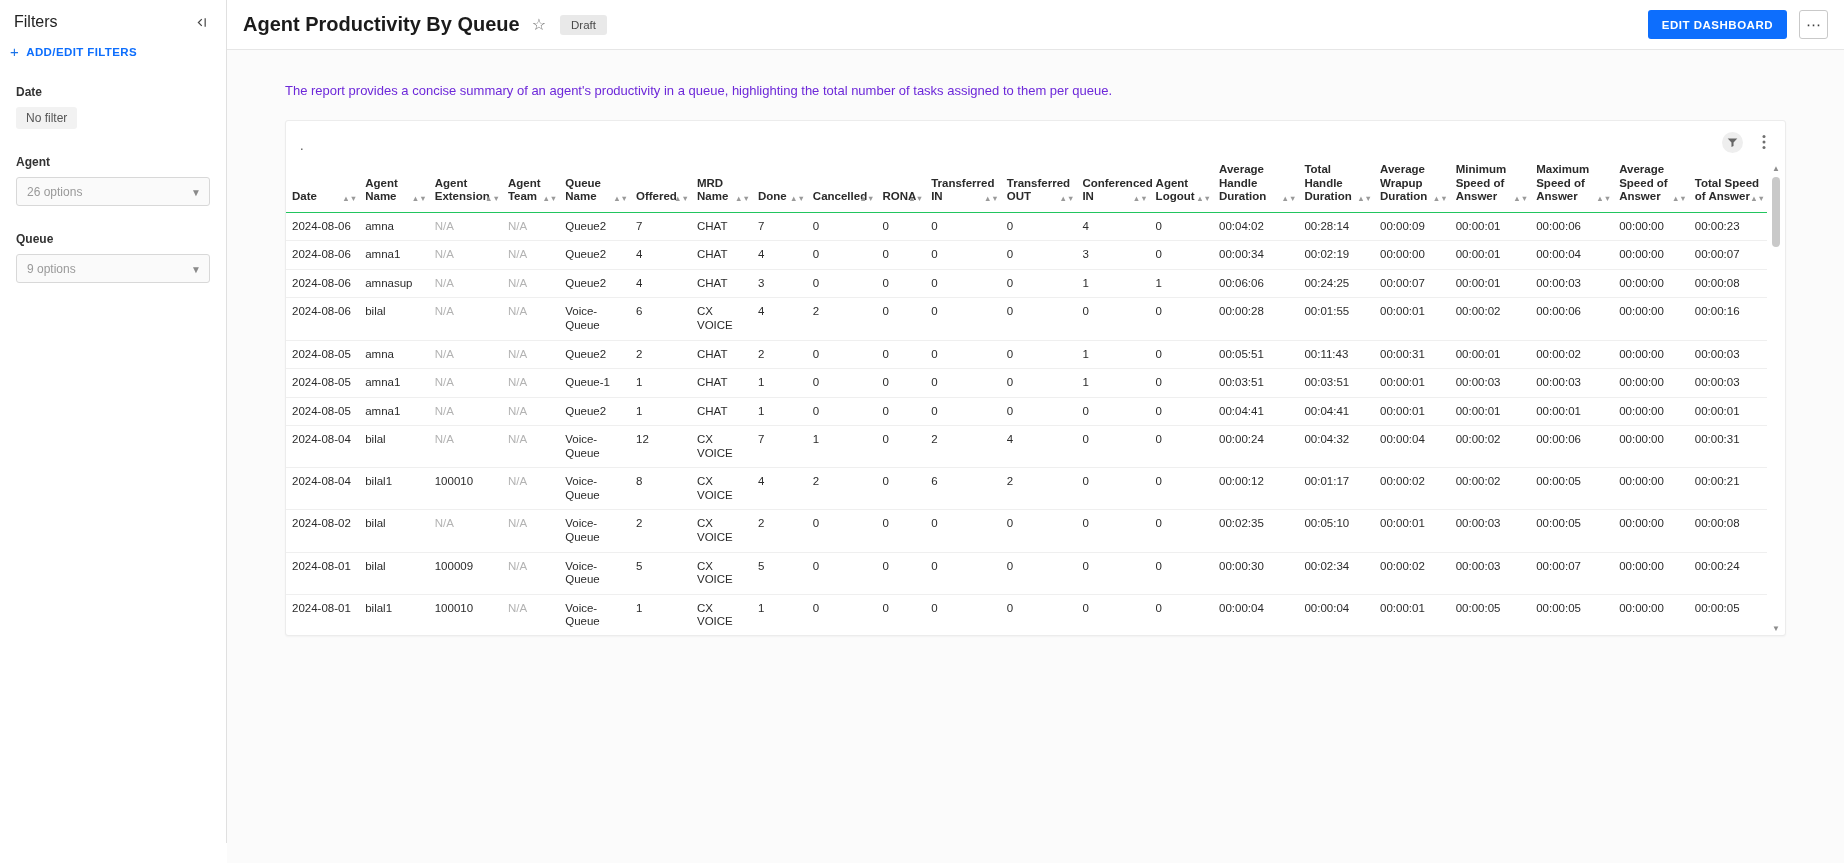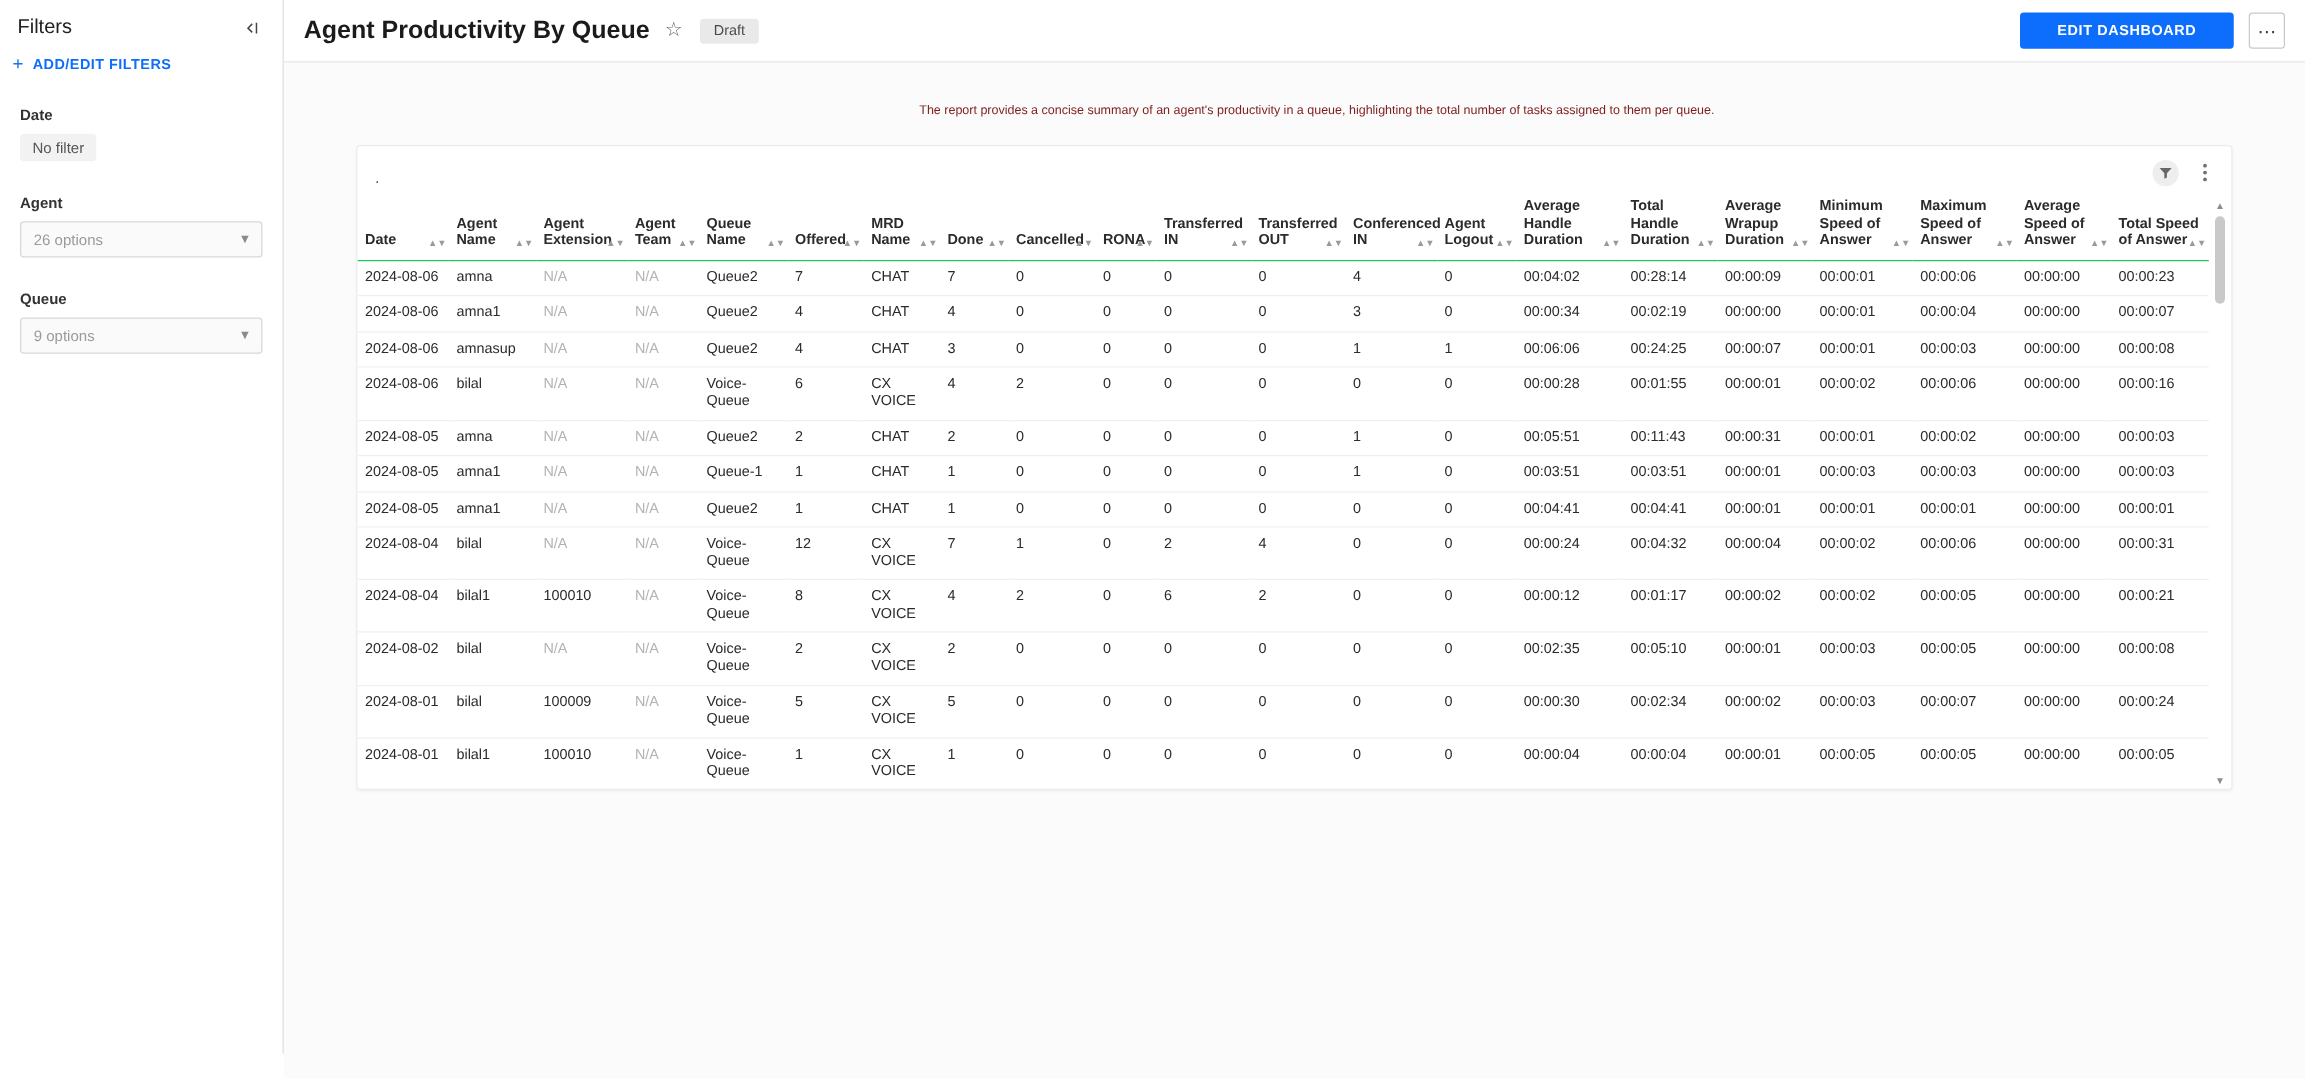--- a/index.html
+++ b/index.html
@@ -167,21 +167,21 @@
     font-size: 11.5px;
     padding: 4px 11px;
     border-radius: 3px;
   }
   .topbar-spacer { flex: 1; }
   .edit-btn {
     background: #0d6efd;
     color: #fff;
     border: none;
     height: 29px;
-    padding: 0 30px;
+    padding: 0 14px;
     font-size: 11.5px;
     letter-spacing: .5px;
     font-weight: 600;
     border-radius: 3px;
     cursor: pointer;
   }
   .kebab-btn {
     margin-left: 12px;
     width: 29px; height: 29px;
     border: 1px solid #c9c9c9;
@@ -195,24 +195,23 @@
     font-size: 15px;
     letter-spacing: 0;
   }
 
   .content {
     flex: 1;
     overflow: hidden;
     padding: 0 22px;
   }
   .description {
-    font-size: 10px;
-    color: #7f1d1d;
+    font-size: 13px;
+    color: #6d28d9;
     padding: 33px 0 22px 36px;
-    text-align: center;
   }
   .card {
     background: #fff;
     border: 1px solid #ececec;
     border-radius: 3px;
     margin: 0 36px 0 36px;
     height: 516px;
     position: relative;
     box-shadow: 0 1px 2px rgba(0,0,0,.04);
   }

